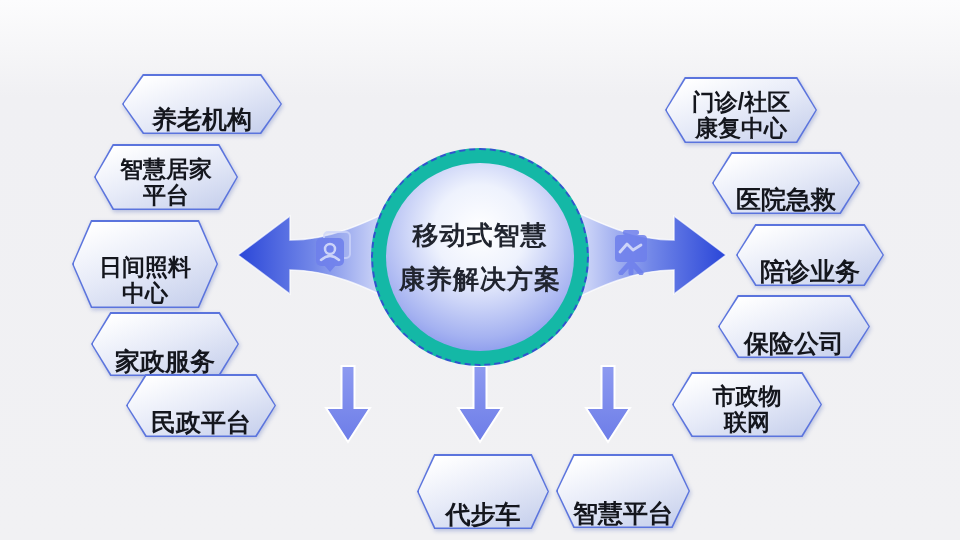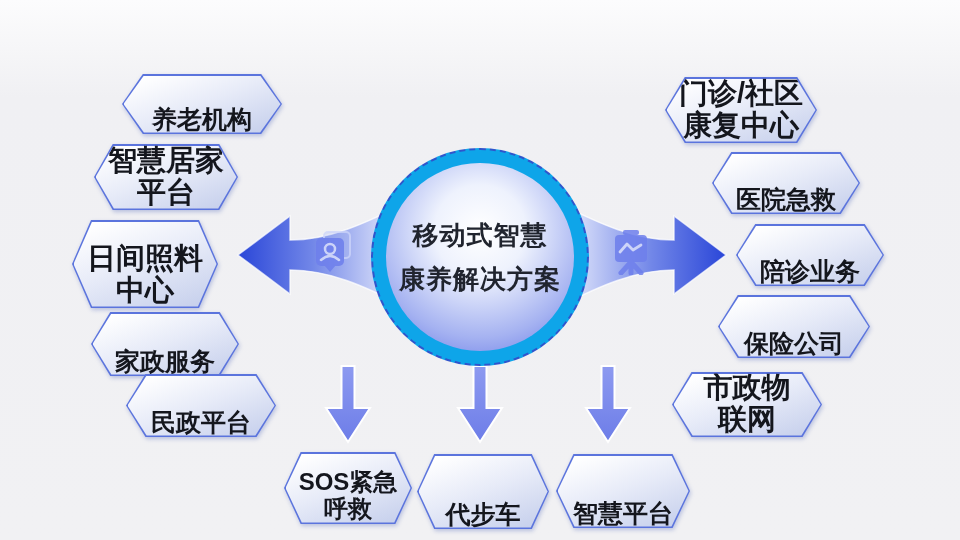--- a/index.html
+++ b/index.html
@@ -13,41 +13,41 @@
   
   .hex{position:absolute;filter:drop-shadow(1px 2px 2px rgba(90,110,190,.38));}
   .hex .hx-border{position:absolute;inset:0;background:#5b74dd;
     clip-path:polygon(0% 50%,13% 0%,87% 0%,100% 50%,87% 100%,13% 100%);}
   .hex .hx-fill{position:absolute;inset:1.5px;
     background:linear-gradient(160deg,#ffffff 8%,#e7ebf8 48%,#c3cdeb 100%);
     clip-path:polygon(0% 50%,13% 0%,87% 0%,100% 50%,87% 100%,13% 100%);
     display:flex;align-items:flex-end;justify-content:center;text-align:center;}
   .hex .hx-label{font-weight:700;color:#14161d;white-space:pre-line;line-height:1.12;}
   .fs1{font-size:25px;}
-  .fs2{font-size:29px;}
+  .fs2{font-size:23px;}
   .fs3{font-size:24px;}
 
   
   .l1{left:122px;top:74px;width:160px;height:60px;}
   .l2{left:94px;top:144px;width:144px;height:66px;}
   .l3{left:72px;top:220px;width:146px;height:88px;}
   .l4{left:91px;top:312px;width:148px;height:64px;}
   .l5{left:126px;top:374px;width:150px;height:63px;}
   .r1{left:665px;top:77px;width:152px;height:66px;}
   .r2{left:712px;top:152px;width:148px;height:62px;}
   .r3{left:736px;top:224px;width:148px;height:62px;}
   .r4{left:718px;top:295px;width:152px;height:63px;}
   .r5{left:672px;top:372px;width:150px;height:65px;}
   .b1{left:284px;top:452px;width:128px;height:72px;}
   .b2{left:417px;top:454px;width:132px;height:75px;}
   .b3{left:556px;top:454px;width:134px;height:74px;}
 
   
   .ring{position:absolute;left:371px;top:148px;width:214px;height:214px;
-    border:2px dashed #2f55cc;border-radius:50%;background:#0ea5e9;z-index:3;}
+    border:2px dashed #2f55cc;border-radius:50%;background:#14b8a6;z-index:3;}
   .sphere{position:absolute;left:13px;top:13px;width:188px;height:188px;border-radius:50%;
     background:radial-gradient(circle at 50% 36%,#ffffff 0%,#eef2fd 30%,#a5b2f1 70%,#6376e6 100%);}
   .center-label{position:absolute;inset:0;display:flex;align-items:center;justify-content:center;
     text-align:center;font-size:26px;font-weight:700;color:#20242e;
     white-space:pre-line;line-height:1.7;letter-spacing:1px;}
 
   
   .arrow-svg{position:absolute;z-index:1;}
   .left-arrow{left:234px;top:200px;}
   .right-arrow{left:560px;top:200px;}
@@ -196,27 +196,20 @@
       </div>
   </div>
   <div class="hex r5">
     <div class="hx-border"></div>
     <div class="hx-fill">
         <span class="hx-label fs2">市政物
 联网</span>
       </div>
   </div>
 
-  <div class="hex b1">
-    <div class="hx-border"></div>
-    <div class="hx-fill">
-        <span class="hx-label fs3">SOS紧急
-呼救</span>
-      </div>
-  </div>
   <div class="hex b2">
     <div class="hx-border"></div>
     <div class="hx-fill">
         <span class="hx-label fs1">代步车</span>
       </div>
   </div>
   <div class="hex b3">
     <div class="hx-border"></div>
     <div class="hx-fill">
         <span class="hx-label fs1">智慧平台</span>

